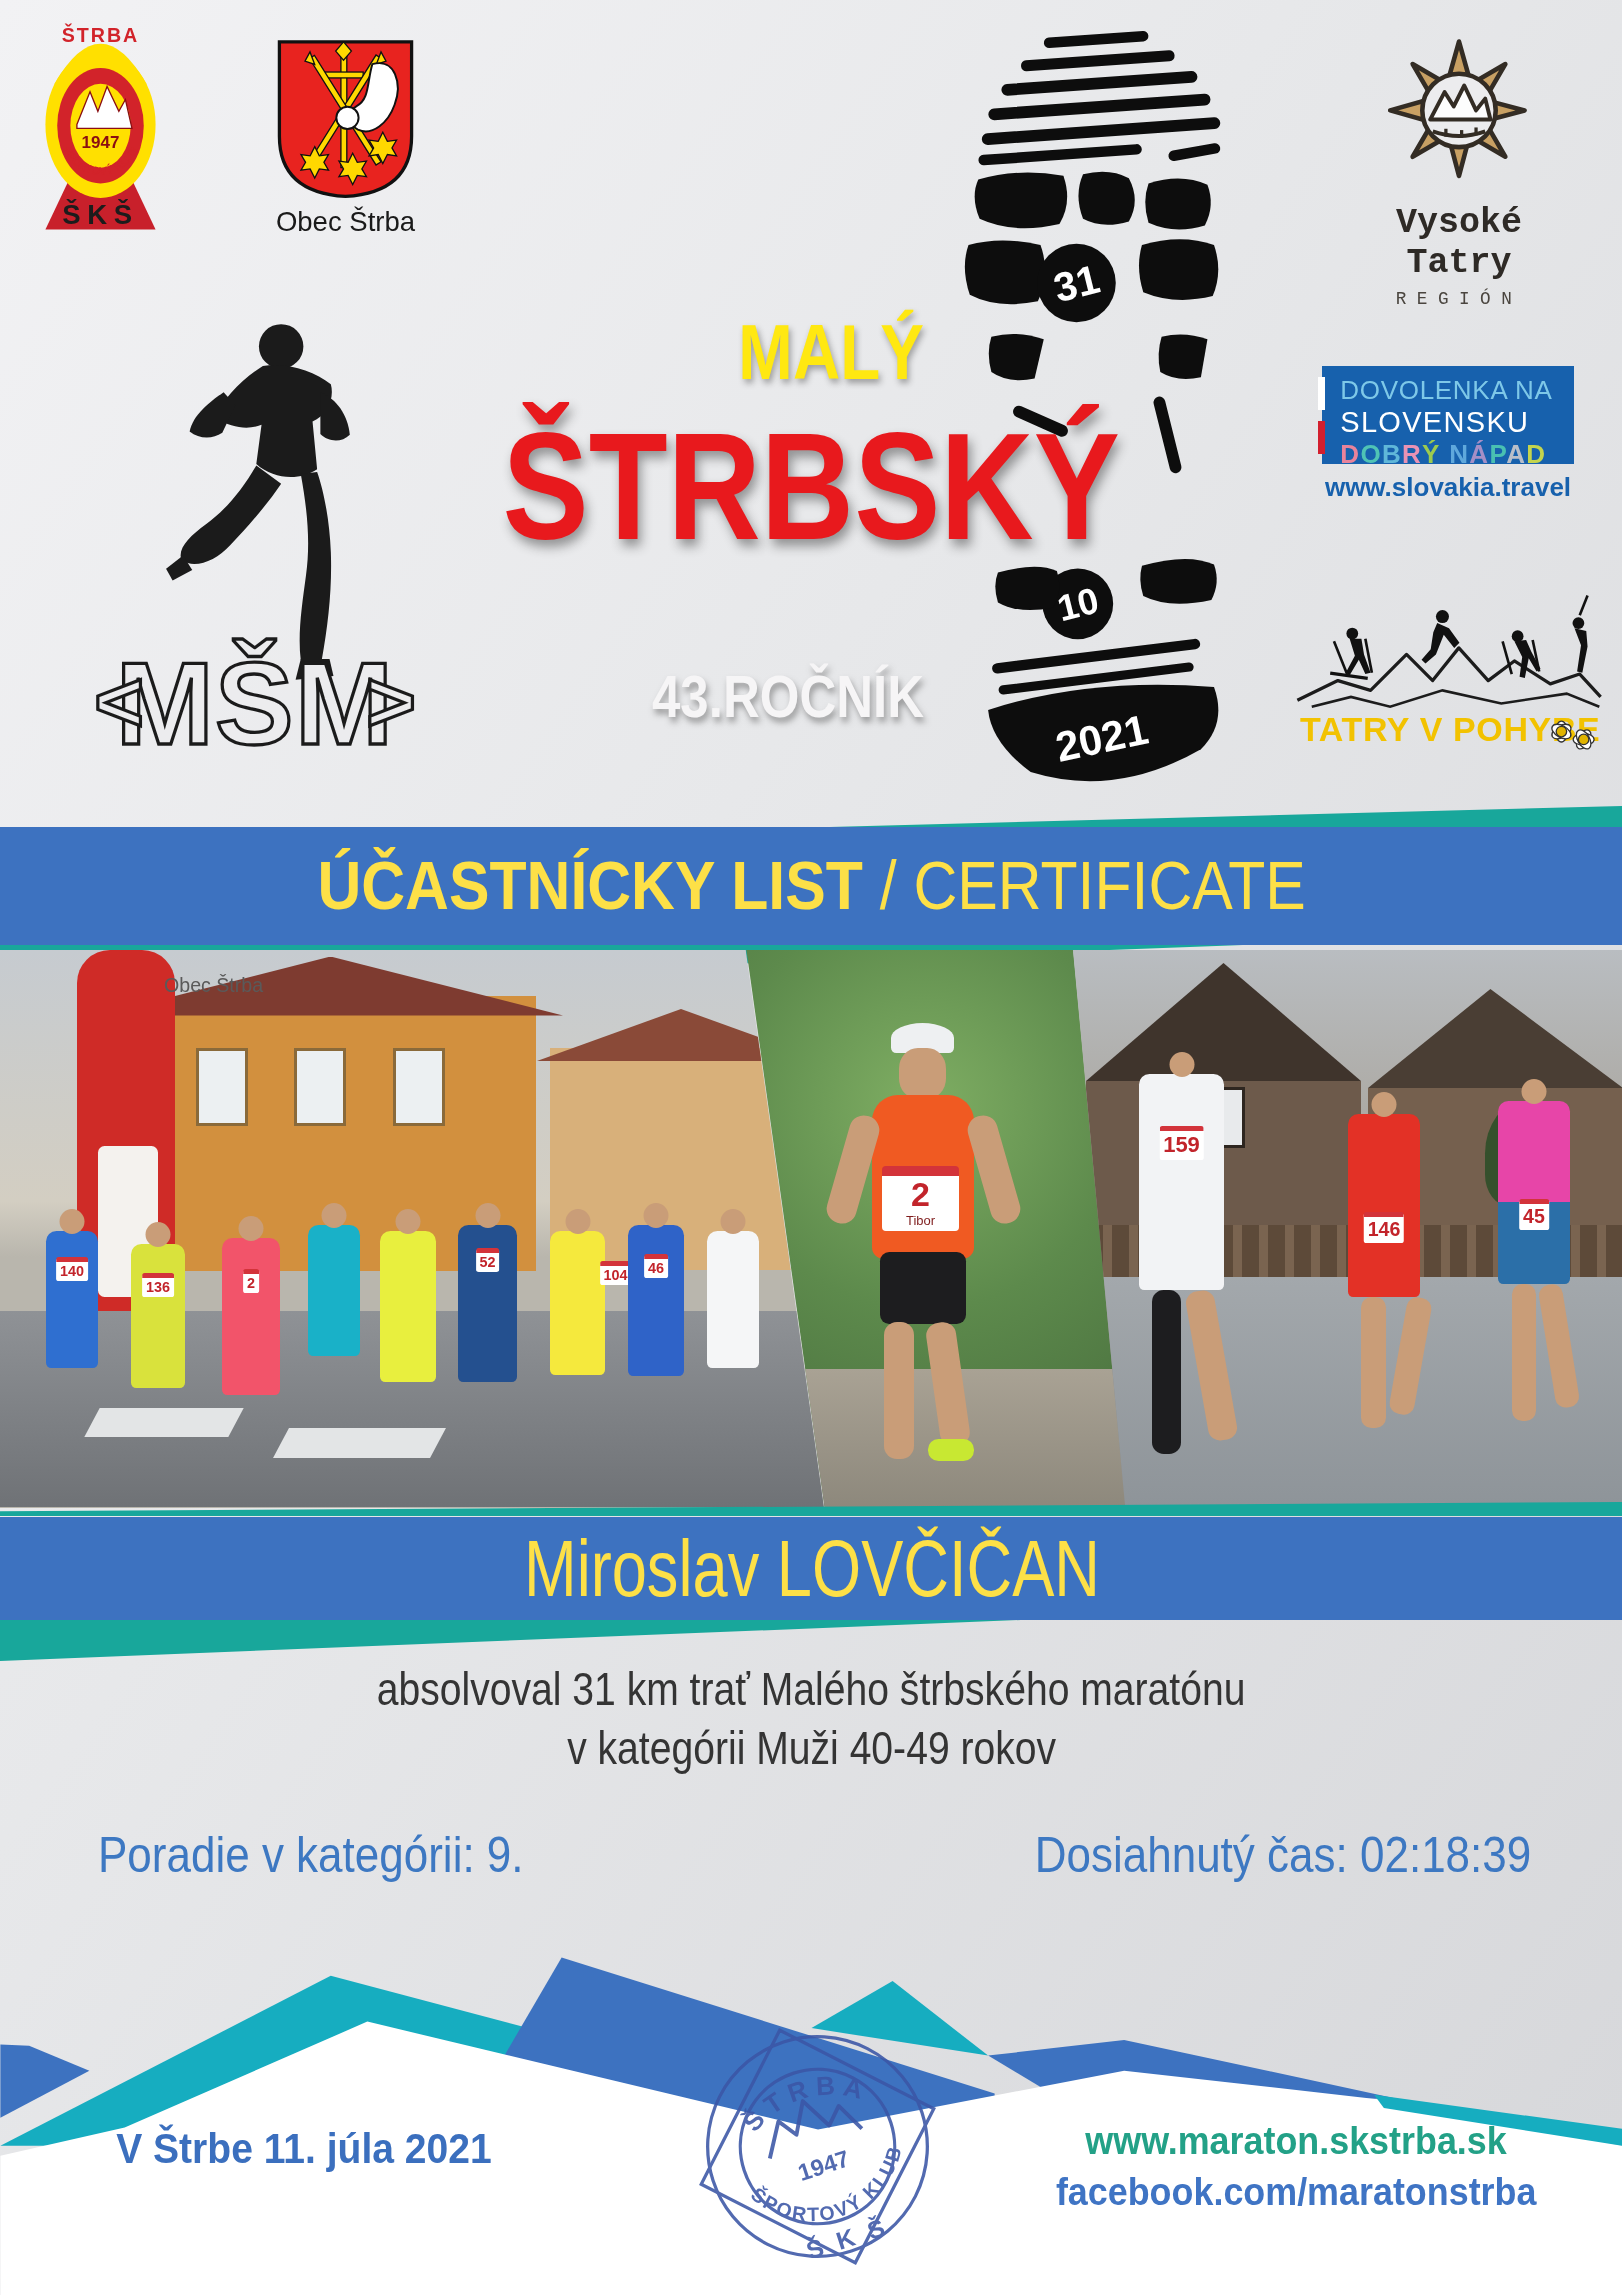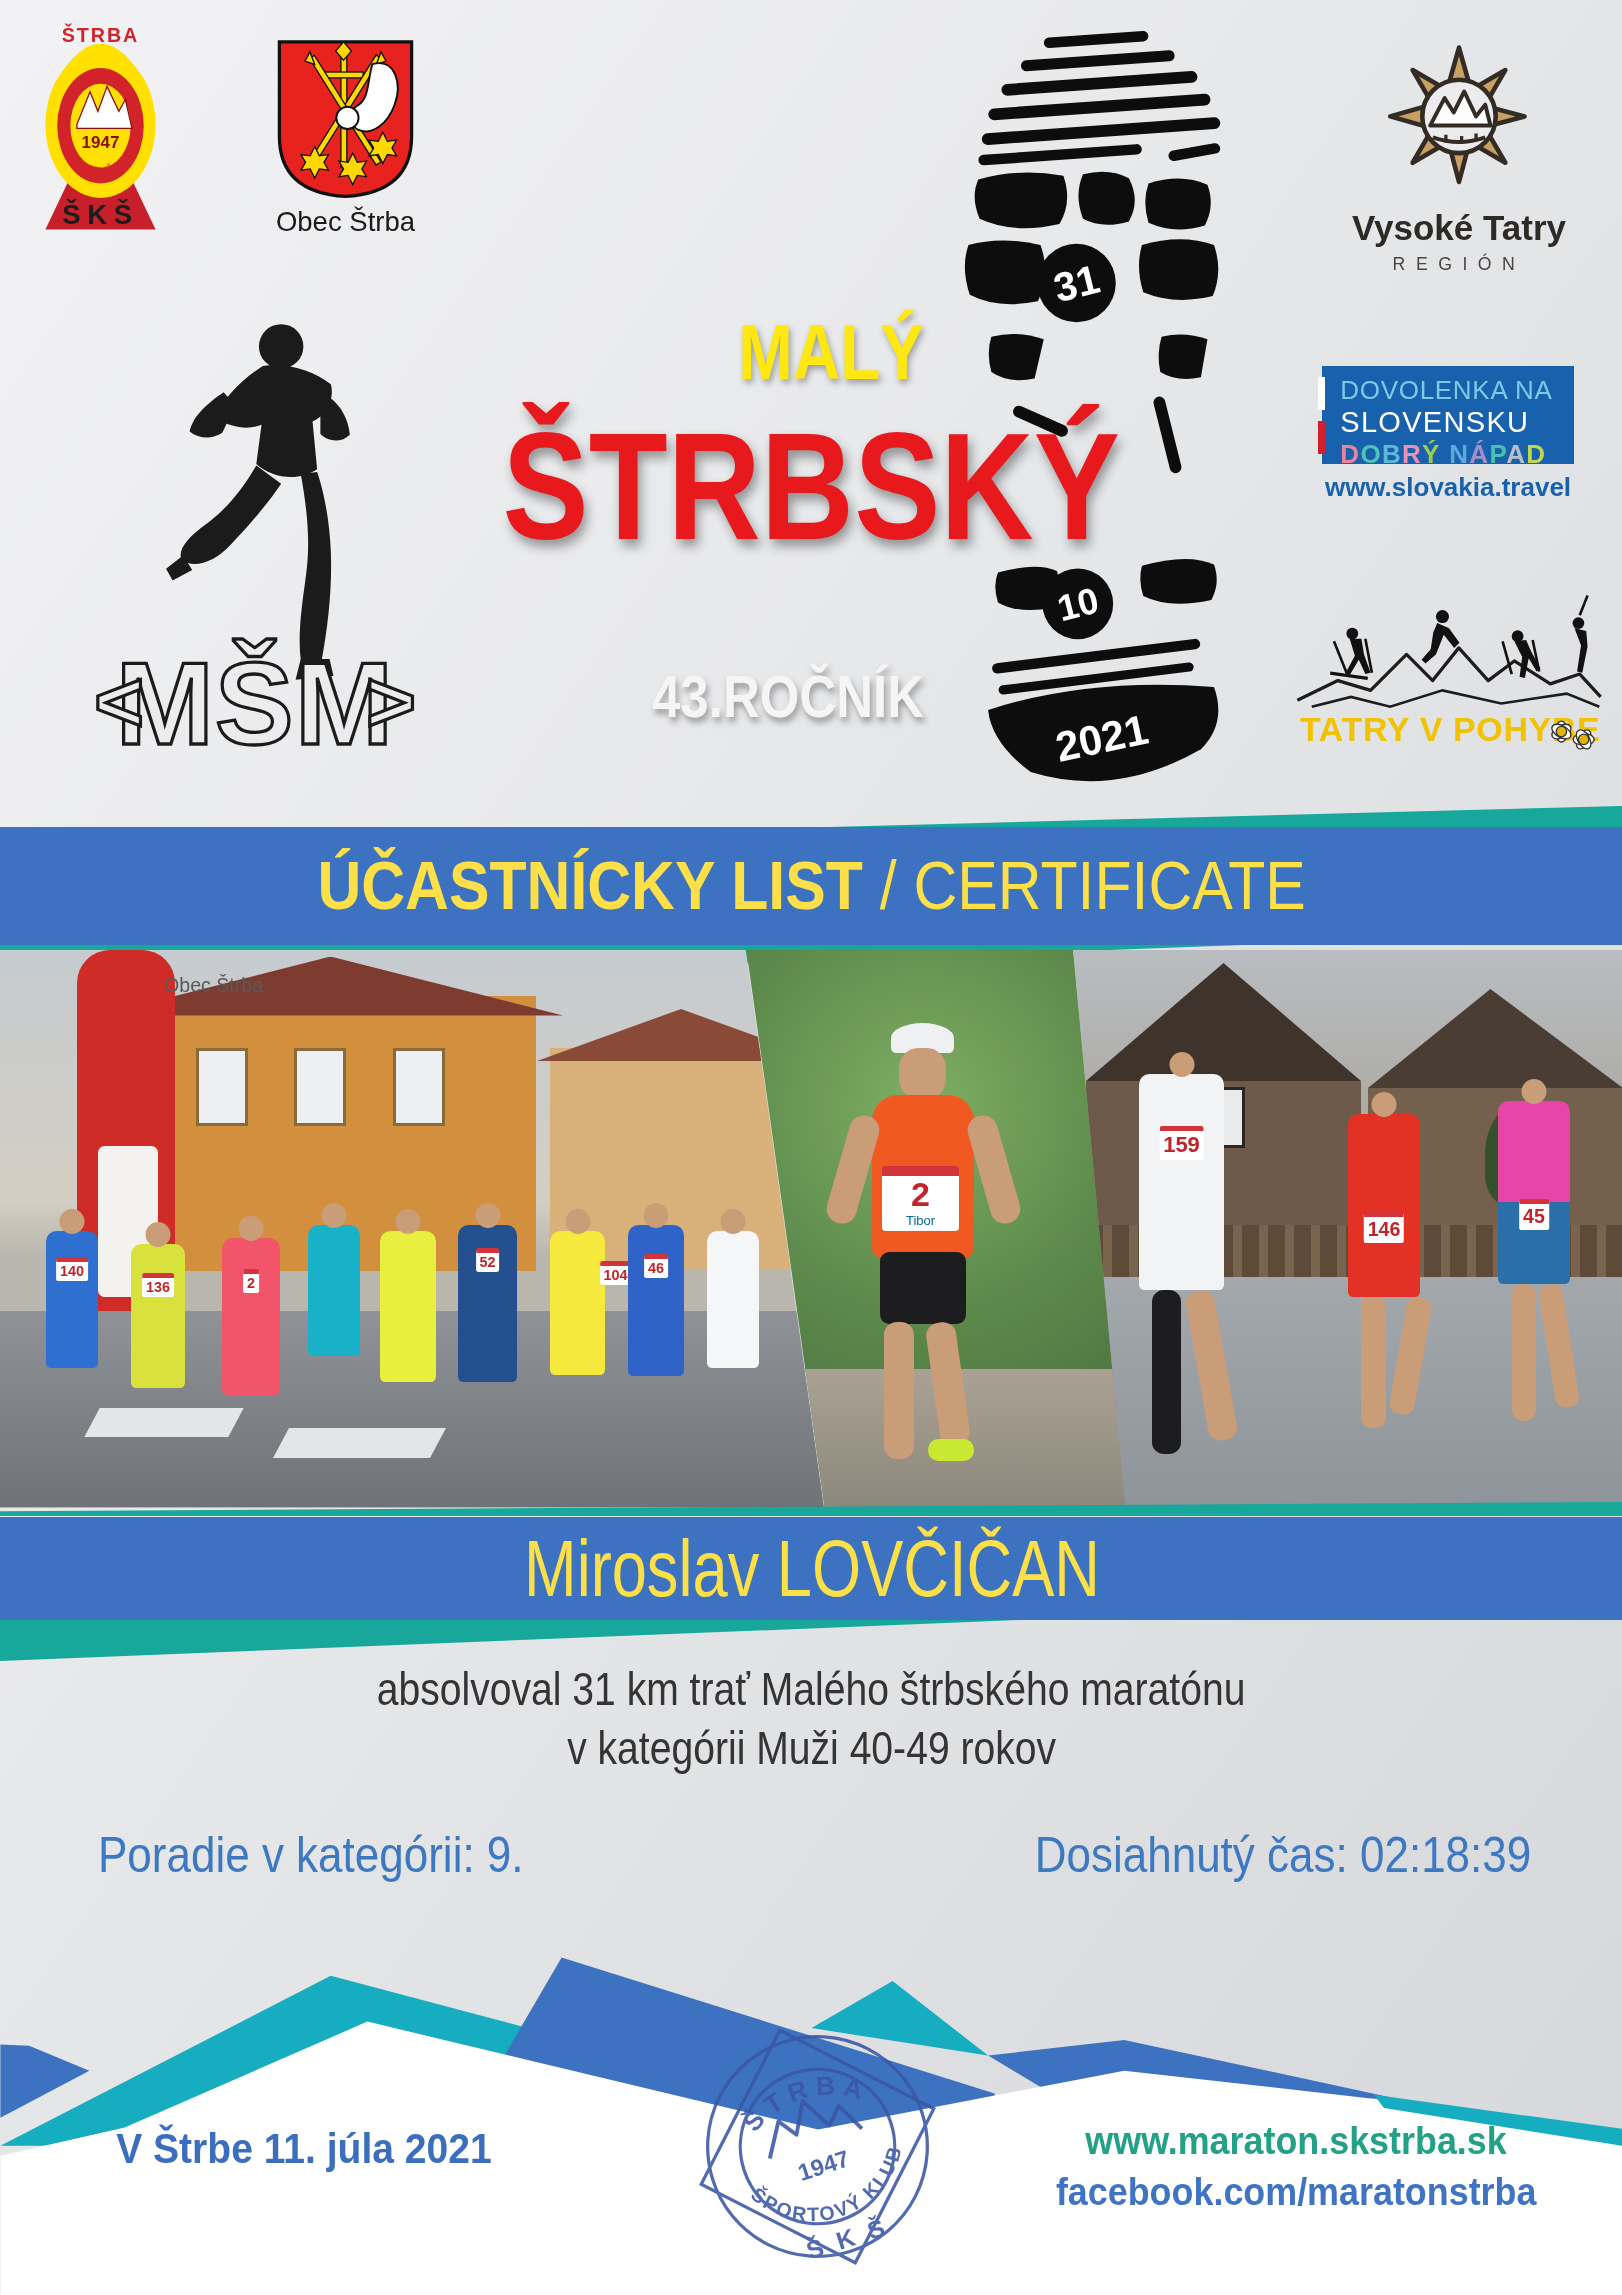--- a/index.html
+++ b/index.html
@@ -131,21 +131,21 @@
         <rect x="60" y="950" width="320" height="16" rx="8" transform="rotate(-7 220 958)"></rect>
         <rect x="70" y="985" width="300" height="14" rx="7" transform="rotate(-7 220 992)"></rect>
         <path d="M55,1040 Q210,990 400,1005 Q420,1060 380,1100 Q250,1175 120,1135 Q60,1090 55,1040 Z"></path>
       </g>
       <text x="190" y="410" text-anchor="middle" font-size="62" font-weight="bold" fill="#ffffff" transform="rotate(-14 190 388)">31</text>
       <text x="192" y="898" text-anchor="middle" font-size="56" font-weight="bold" fill="#ffffff" transform="rotate(-14 192 878)">10</text>
       <text x="230" y="1105" text-anchor="middle" font-size="64" font-weight="bold" fill="#ffffff" transform="rotate(-12 230 1090)">2021</text>
     </svg>
   </div>
 
-  <div class="abs" style="left:1341px;top:39px;width:236px;height:236px;">
+  <div class="abs" style="left:1341px;top:33px;width:236px;height:236px;font-family:Liberation Mono, monospace;">
     <svg width="236" height="164" viewBox="0 0 360 250">
       <g transform="translate(180,118)" stroke="#332c24" stroke-width="7" stroke-linejoin="round" fill="#c8a063">
         <g transform="rotate(0)">
             <polygon points="0,-105 20,-34 -20,-34"></polygon>
           </g>
         <g transform="rotate(45)">
             <polygon points="0,-100 18,-32 -18,-32"></polygon>
           </g>
         <g transform="rotate(90)">
             <polygon points="0,-100 18,-32 -18,-32"></polygon>
@@ -305,21 +305,21 @@
     <div class="abs" style="left:179px;top:98px;width:47px;height:51px;background:#c99d78;border-radius:40%;"></div>
     <div class="abs" style="left:152px;top:145px;width:102px;height:164px;background:#f05a22;border-radius:26px 26px 11.8px 11.8px;"></div>
     <div class="abs" style="left:118px;top:164px;width:30px;height:111px;background:#c99d78;border-radius:14.4px;transform:rotate(16deg);"></div>
     <div class="abs" style="left:259px;top:164px;width:30px;height:111px;background:#c99d78;border-radius:14.4px;transform:rotate(-16deg);"></div>
     <div class="abs" style="left:160px;top:302px;width:86px;height:72px;background:#1d1d1f;border-radius:9.2px;"></div>
     <div class="abs" style="left:164px;top:372px;width:30px;height:137px;background:#c99d78;border-radius:13px;"></div>
     <div class="abs" style="left:213px;top:372px;width:30px;height:124px;background:#c99d78;border-radius:13px;transform:rotate(-8deg);"></div>
     <div class="abs" style="left:208px;top:489px;width:46px;height:22px;background:#c8e832;border-radius:10.5px;"></div>
     <div class="abs" style="left:162px;top:216px;width:77px;height:55px;background:#fff;border-top:10.5px solid #d3333a;border-radius:3.9px;text-align:center;">
       <div style="color:#c2242b;font-weight:bold;font-size:34px;line-height:37px;">2</div>
-      <div style="color:#0369a1;font-size:13px;">Tibor</div>
+      <div style="color:#7f1d1d;font-size:13px;">Tibor</div>
     </div>
   </div>
 
   <div class="abs photo" style="left:1060px;width:563px;clip-path:polygon(2.3% 0,100% 0,100% 100%,11.6% 100%);background:linear-gradient(#b9bdc1 0%,#a8a39a 40%,#8f8b83 52%);">
     <div class="abs" style="left:26px;top:13px;width:275px;height:262px;background:linear-gradient(#3f342c 0 45%,#6d5a4b 45%);clip-path:polygon(0 45%,50% 0,100% 45%,100% 100%,0 100%);"></div>
     <div class="abs" style="left:308px;top:39px;width:255px;height:236px;background:linear-gradient(#4a3e34 0 42%,#75604e 42%);clip-path:polygon(0 42%,48% 0,100% 42%,100% 100%,0 100%);"></div>
     <div class="abs" style="left:137px;top:137px;width:42px;height:55px;background:#e8eaec;border:3.3px solid #2e2620;"></div>
     <div class="abs" style="left:425px;top:151px;width:79px;height:105px;background:#35502c;border-radius:50% 50% 30% 30%;"></div>
     <div class="abs" style="left:0;top:275px;width:563px;height:52px;background:repeating-linear-gradient(90deg,#5d4a39 0 17px,#7a6450 17px 26px);"></div>
     <div class="abs" style="left:0;top:327px;width:563px;height:230px;background:linear-gradient(#a3a8ac,#8e9499);"></div>

